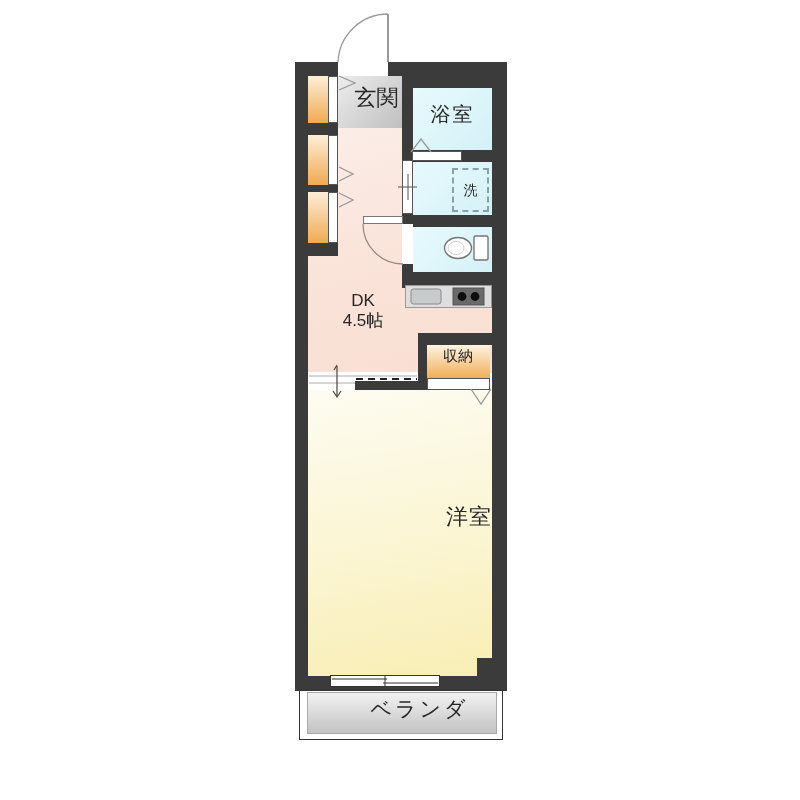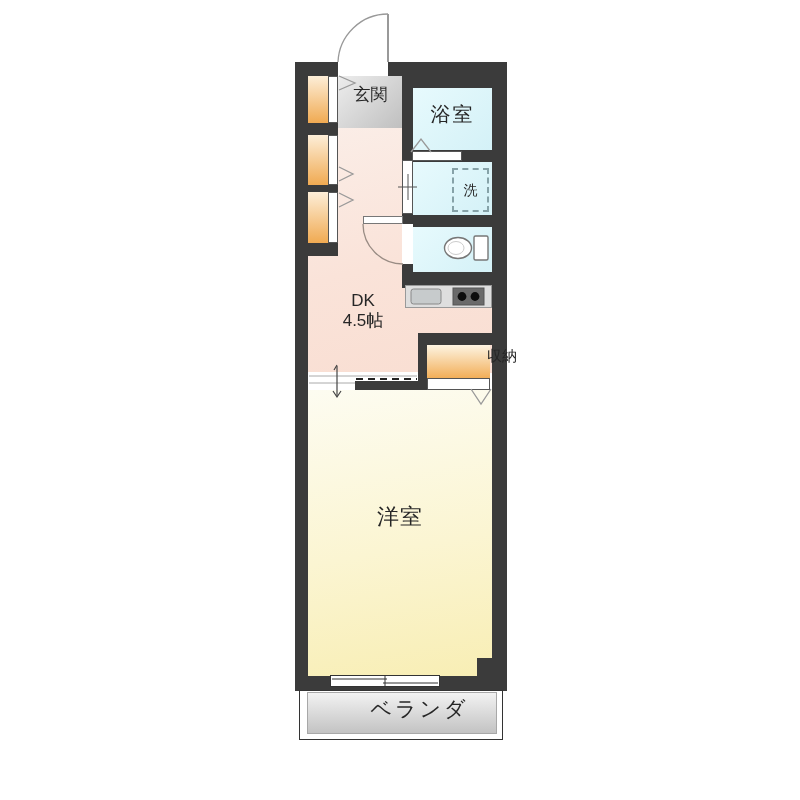--- a/index.html
+++ b/index.html
@@ -118,25 +118,25 @@
 
     <rect x="411" y="289" width="30" height="15" rx="2.5" fill="#c7cbcc" stroke="#888" stroke-width="1"></rect>
 
     <g>
       <rect x="453" y="288" width="31" height="17" fill="#6a6a6a" stroke="#555" stroke-width="1"></rect>
       <circle cx="462" cy="296.5" r="4.4" fill="#0d0d0d"></circle>
       <circle cx="475" cy="296.5" r="4.4" fill="#0d0d0d"></circle>
     </g>
   </svg>
 
-  <div class="label" style="left:338px;top:85px;width:65px;font-size:17px;">玄関</div>
+  <div class="label" style="left:338px;top:85px;width:65px;font-size:22px;padding-left:6px;">玄関</div>
   <div class="label" style="left:413px;top:103px;width:79px;font-size:20px;letter-spacing:2px;">浴室</div>
   <div class="label" style="left:305px;top:291px;width:116px;font-size:17px;">
     <div>DK</div>
     <div>4.5帖</div>
   </div>
-  <div class="label" style="left:427px;top:347px;width:62px;font-size:15px;margin-left:44px;">収納</div>
+  <div class="label" style="left:427px;top:347px;width:62px;font-size:15px;">収納</div>
   <div class="label" style="left:308px;top:504px;width:184px;">
-    <div style="font-size:22px;letter-spacing:1px;">洋室</div>
+    <div style="font-size:22px;letter-spacing:1px;text-align:right;">洋室</div>
   </div>
   <div class="label" style="left:307px;top:697px;width:225px;font-size:21px;letter-spacing:3px;">ベランダ</div>
 
 </div>
 
 </body></html>

